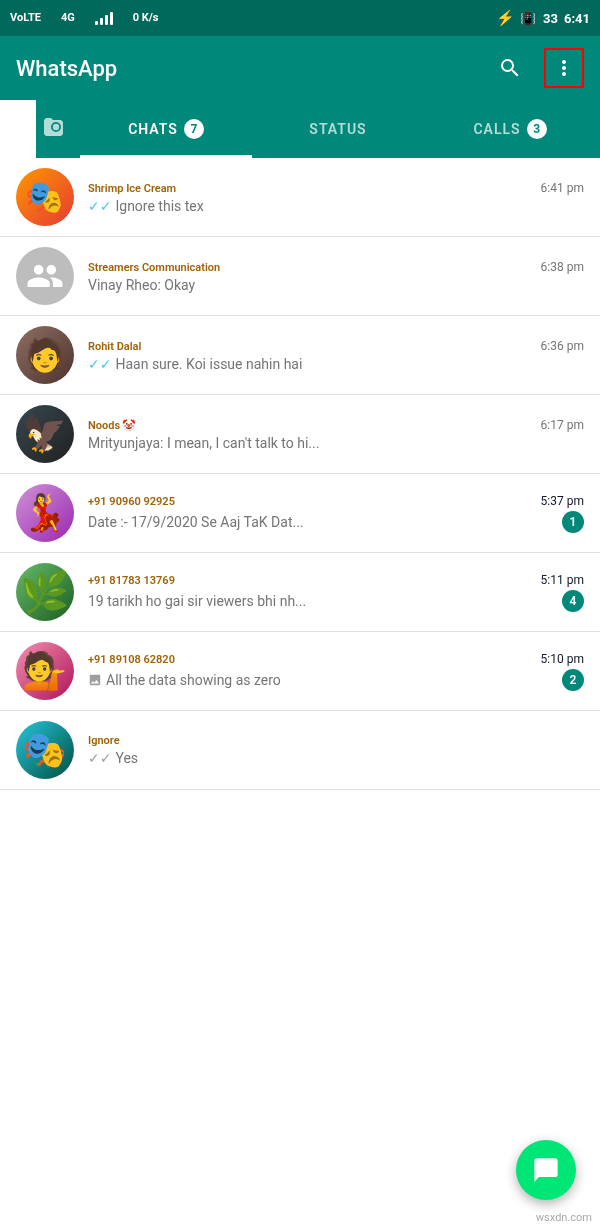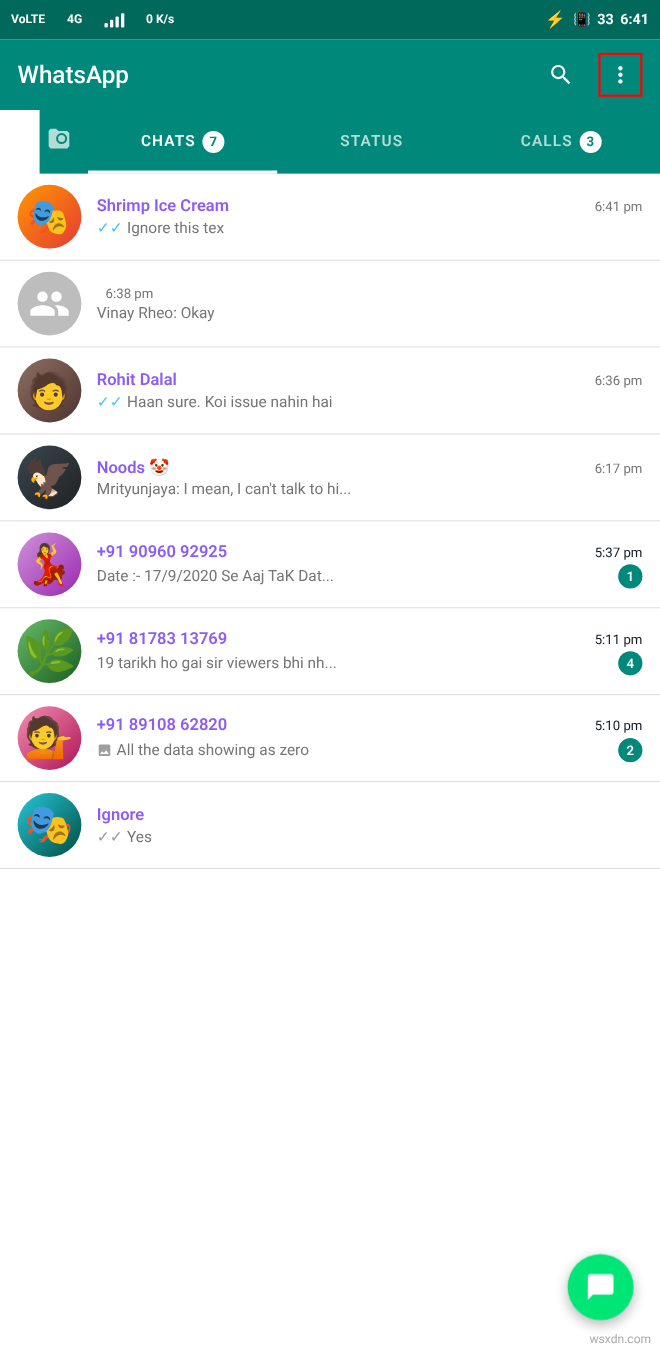--- a/index.html
+++ b/index.html
@@ -153,23 +153,23 @@
       flex: 1;
       min-width: 0;
     }
     .chat-header {
       display: flex;
       justify-content: space-between;
       align-items: baseline;
       margin-bottom: 3px;
     }
     .chat-name {
-      font-size: 15px;
+      font-size: 11px;
       font-weight: 600;
-      color: #8b5cf6;
+      color: #a16207;
       white-space: nowrap;
       overflow: hidden;
       text-overflow: ellipsis;
       max-width: 340px;
     }
     .chat-time {
       font-size: 12px;
       color: #757575;
       flex-shrink: 0;
       margin-left: 8px;
@@ -324,20 +324,21 @@
   </div>
 
   <div class="chat-item">
     <div class="avatar avatar-group" style="background:#bdbdbd; font-size:34px; color:#fff;">
       <svg xmlns="http://www.w3.org/2000/svg" width="38" height="38" viewBox="0 0 24 24" fill="white">
         <path d="M16 11c1.66 0 2.99-1.34 2.99-3S17.66 5 16 5c-1.66 0-3 1.34-3 3s1.34 3 3 3zm-8 0c1.66 0 2.99-1.34 2.99-3S9.66 5 8 5C6.34 5 5 6.34 5 8s1.34 3 3 3zm0 2c-2.33 0-7 1.17-7 3.5V19h14v-2.5c0-2.33-4.67-3.5-7-3.5zm8 0c-.29 0-.62.02-.97.05 1.16.84 1.97 1.97 1.97 3.45V19h6v-2.5c0-2.33-4.67-3.5-7-3.5z"></path>
       </svg>
     </div>
     <div class="chat-content">
       <div class="chat-header">
+        <span class="chat-name">Streamers Communication</span>
         <span class="chat-time">6:38 pm</span>
       </div>
       <div class="chat-footer">
         <span class="chat-preview">Vinay Rheo: Okay</span>
       </div>
     </div>
   </div>
 
   <div class="chat-item">
     <div class="avatar" style="background: linear-gradient(135deg,#8d6e63,#4e342e); font-size:32px;">🧑</div>

